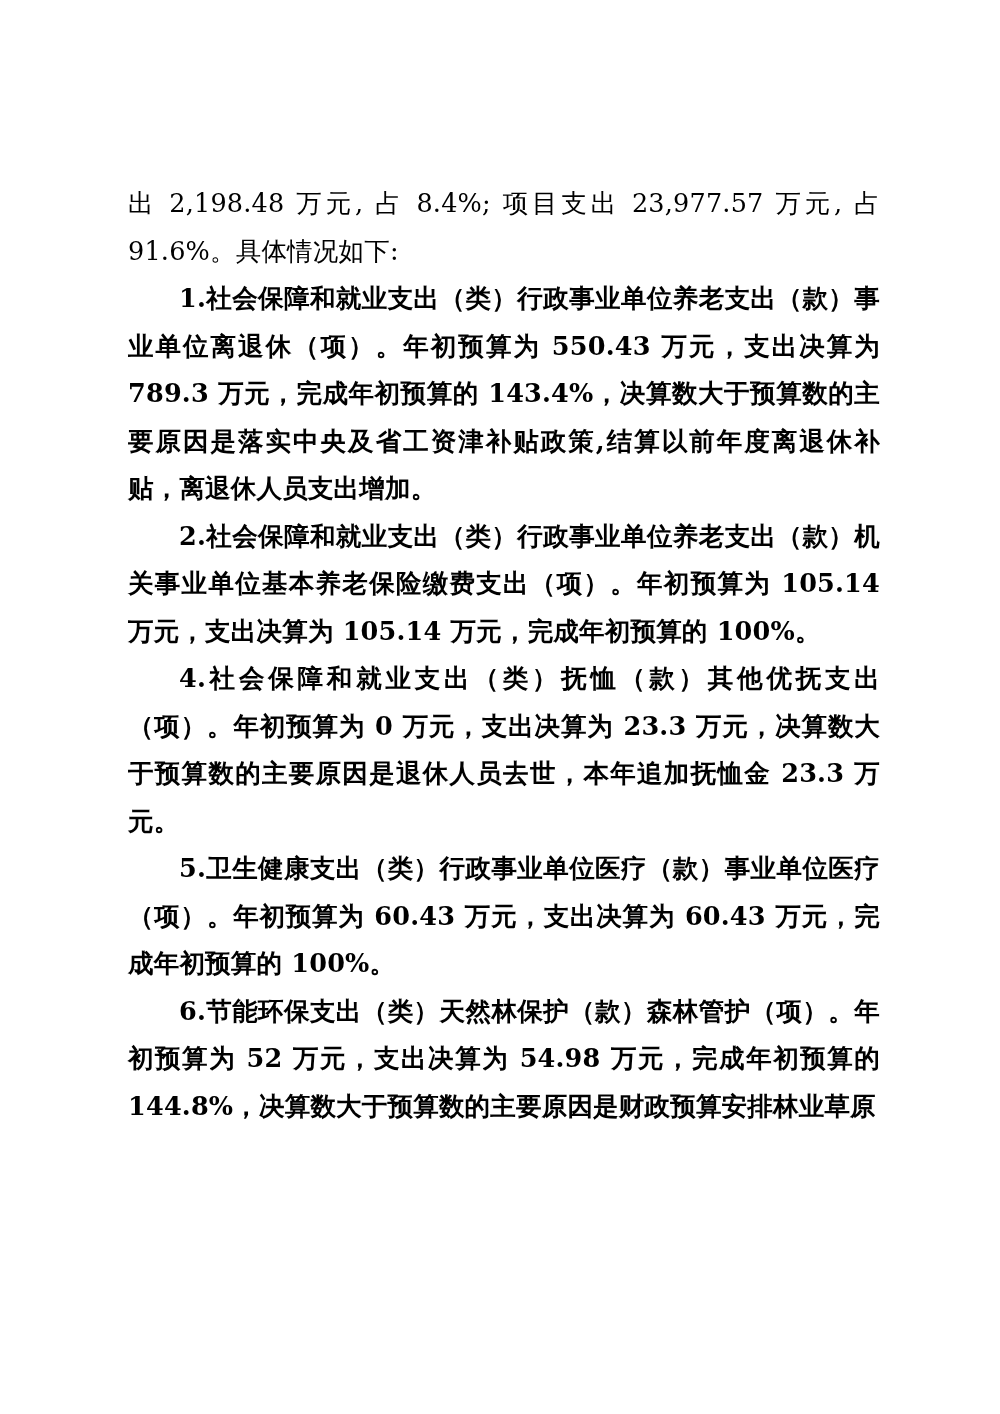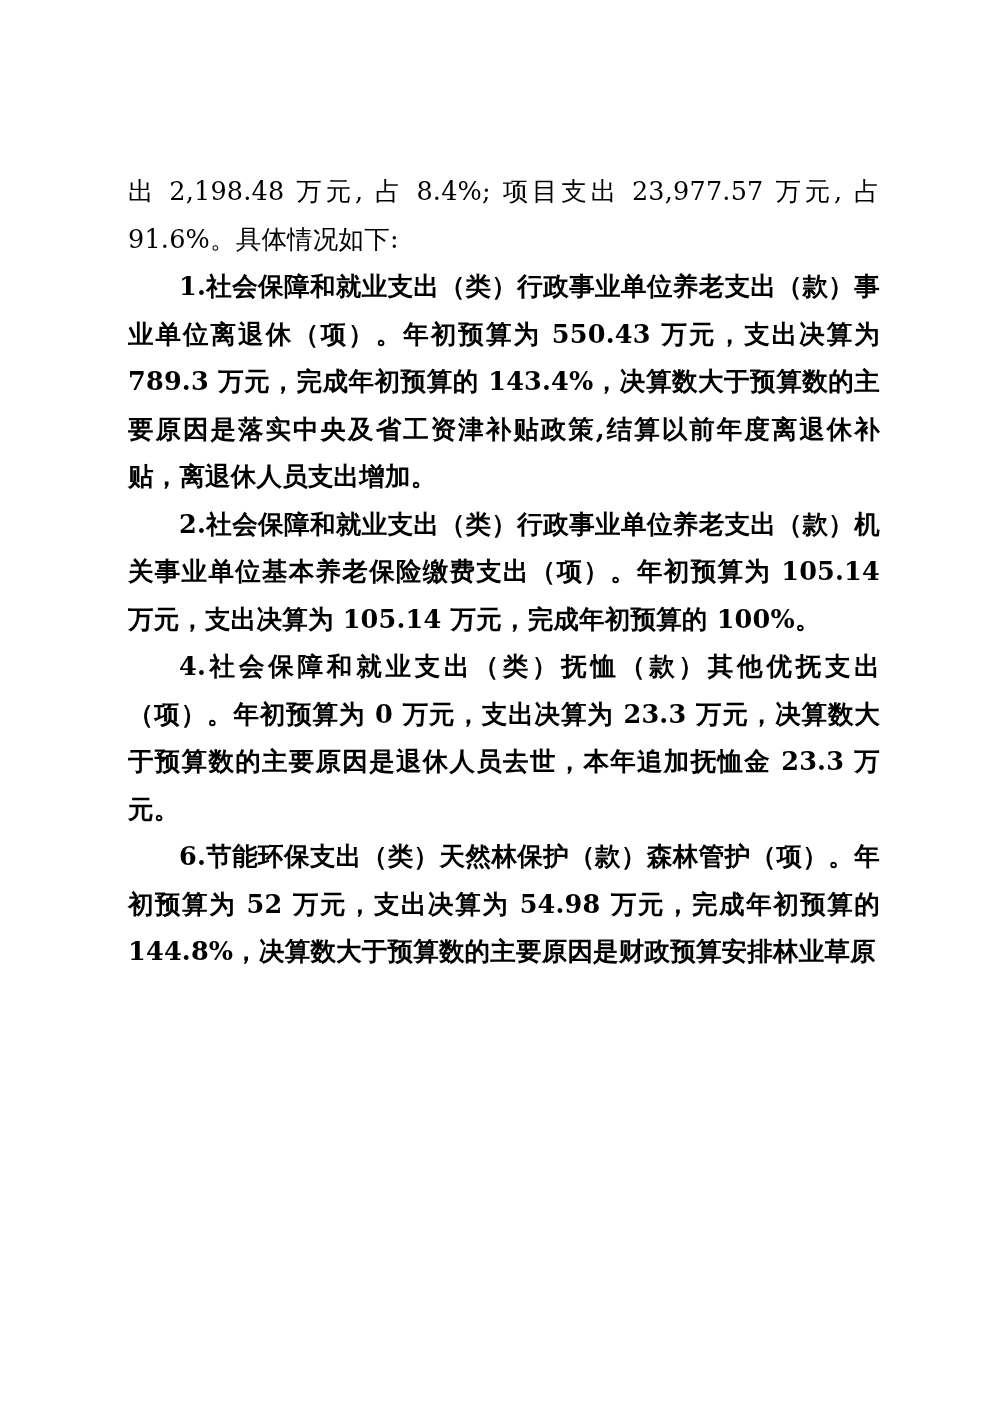--- a/index.html
+++ b/index.html
@@ -9,20 +9,21 @@
   }
   .page {
     position: relative;
     width: 1000px;
     height: 1208px;
     background: #ffffff;
     font-family: "DejaVu Serif", "Liberation Serif", serif;
     color: #000000;
     box-sizing: border-box;
     overflow: hidden;
+    margin-top: 12px;
   }
   .content {
     position: absolute;
     left: 128px;
     top: 168px;
     width: 752px;
   }
   .para {
     font-size: 25.5px;
     line-height: 47.5px;
@@ -50,16 +51,17 @@
 </style>
 </head>
 <body>
 
 <div class="page">
   <div class="content">
     <p class="para">出 2,198.48 万元, 占 8.4%; 项目支出 23,977.57 万元, 占 91.6%。具体情况如下:</p>
     <p class="para indent">1.社会保障和就业支出（类）行政事业单位养老支出（款）事业单位离退休（项）。年初预算为 550.43 万元，支出决算为 789.3 万元，完成年初预算的 143.4%，决算数大于预算数的主要原因是落实中央及省工资津补贴政策,结算以前年度离退休补贴，离退休人员支出增加。</p>
     <p class="para indent">2.社会保障和就业支出（类）行政事业单位养老支出（款）机关事业单位基本养老保险缴费支出（项）。年初预算为 105.14 万元，支出决算为 105.14 万元，完成年初预算的 100%。</p>
     <p class="para indent">4.社会保障和就业支出（类）抚恤（款）其他优抚支出（项）。年初预算为 0 万元，支出决算为 23.3 万元，决算数大于预算数的主要原因是退休人员去世，本年追加抚恤金 23.3 万元。</p>
+    <p class="para indent">5.卫生健康支出（类）行政事业单位医疗（款）事业单位医疗（项）。年初预算为 60.43 万元，支出决算为 60.43 万元，完成年初预算的 100%。</p>
     <p class="para indent">6.节能环保支出（类）天然林保护（款）森林管护（项）。年初预算为 52 万元，支出决算为 54.98 万元，完成年初预算的 144.8%，决算数大于预算数的主要原因是财政预算安排林业草原</p>
   </div>
   <div class="page-number">-15-</div>
 </div>
 
 </body></html>

